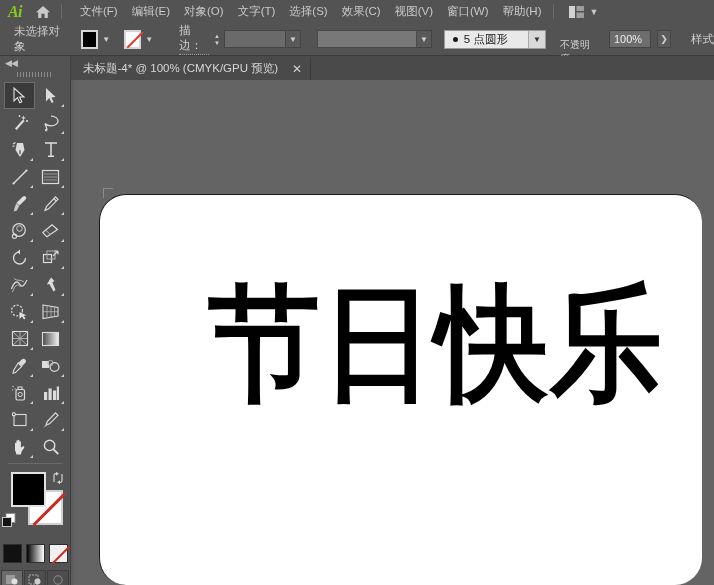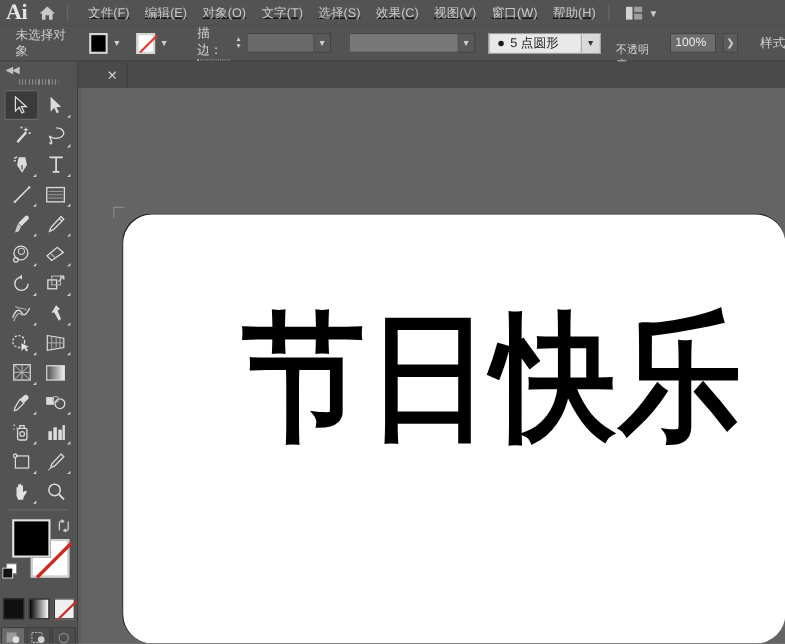--- a/index.html
+++ b/index.html
@@ -20,35 +20,36 @@
   .menubar {
     position: absolute; left: 0; top: 0;
     width: 714px; height: 23px;
     background: #535353;
     display: flex; align-items: center;
     border-bottom: 1px solid #3d3d3d;
   }
   .ai-logo {
     width: 30px; height: 23px;
     display: flex; align-items: center; justify-content: center;
-    color: #e5e5e5;
-    font-size: 20px; font-weight: bold;
+    color: #84cc16;
+    font-size: 16px; font-weight: bold;
+    font-style: italic;
     letter-spacing: -0.5px;
     font-family: "Liberation Serif", serif;
   }
   .home-icon {
     width: 26px; height: 23px;
     display: flex; align-items: center; justify-content: center;
   }
   .menu-sep {
     width: 1px; height: 15px;
     background: #6a6a6a;
     margin: 0 5px;
   }
-  .menu-items { display: flex; align-items: flex-end; margin-left: 6px; text-decoration: underline; }
+  .menu-items { display: flex; align-items: flex-end; margin-left: 6px; }
   .menu-item {
     color: #c9c9c9;
     font-size: 11.5px;
     padding: 3px 7px;
     white-space: nowrap;
     cursor: default;
   }
   .ws-switch {
     display: flex; align-items: center;
     margin-left: 10px;
@@ -335,21 +336,21 @@
 
   
   .canvasarea {
     position: absolute; left: 71px; top: 80px;
     width: 643px; height: 505px;
     background: #646464;
     overflow: hidden;
   }
   .artboard {
     position: absolute;
-    left: 40px; top: 114px;
+    left: 28px; top: 114px;
     width: 603px; height: 391px;
     background: #ffffff;
     border-top: 1px solid #1a1a1a;
     border-left: 1px solid #1a1a1a;
     box-sizing: border-box;
     border-radius: 27px;
   }
   .artwork {
     position: absolute;
     left: 108px; top: 86px;
@@ -443,20 +444,21 @@
 
     <div class="opacity-label">不透明度：</div>
     <div class="opacity-field">100%</div>
 
     <div class="arrow-btn">❯</div>
     <div class="styles-label">样式</div>
   </div>
 
   <div class="tabbar">
     <div class="doctab">
+      <span class="t">未标题-4* @ 100% (CMYK/GPU 预览)</span>
       <span class="x">✕</span>
     </div>
   </div>
 
   <div class="toolbar">
     <div class="tb-collapse">◀◀</div>
     <div class="tb-grip">
         <i></i>
       </div>
 

